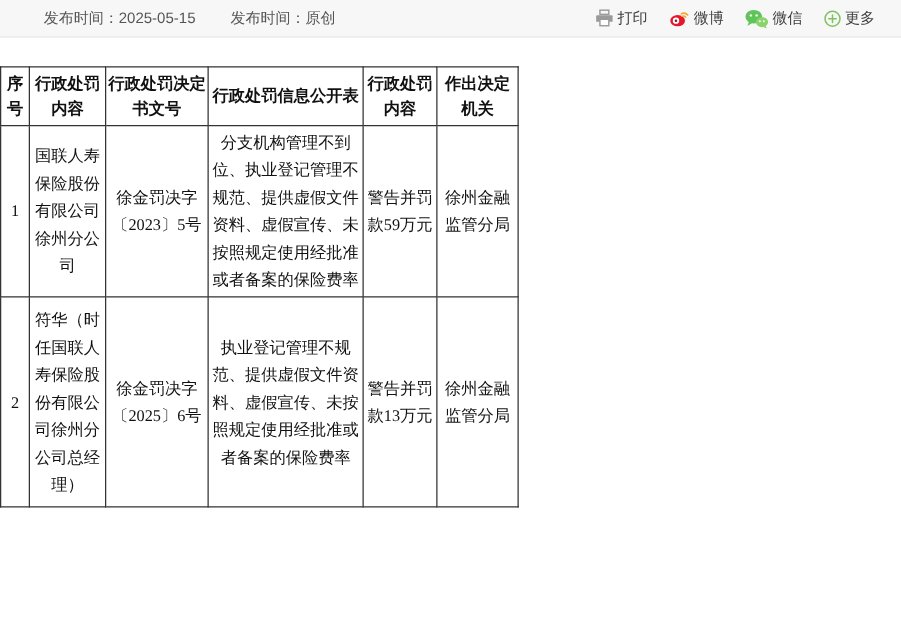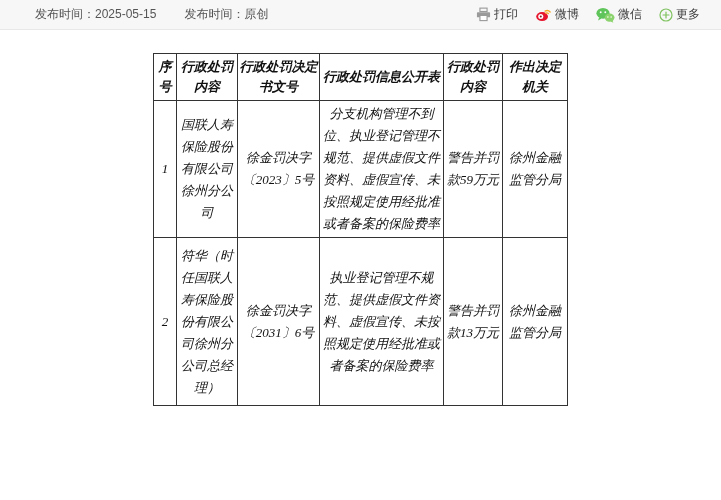--- a/index.html
+++ b/index.html
@@ -52,22 +52,20 @@
     font-weight: bold;
     line-height: 27px;
     color: #1f1f1f;
     letter-spacing: 0.5px;
   }
 
   
   .table-wrap {
     margin-top: 23px;
     display: flex;
-    justify-content: center;
-    font-style: italic;
   }
   table.penalty {
     border-collapse: collapse;
     table-layout: fixed;
     width: 414px;
     font-family: "Liberation Serif", "DejaVu Serif", serif;
     font-size: 13px;
     color: #111111;
   }
   table.penalty th, table.penalty td {
@@ -185,20 +183,20 @@
         <td>1</td>
         <td>国联人寿保险股份有限公司徐州分公司</td>
         <td>徐金罚决字〔2023〕5号</td>
         <td class="viol">分支机构管理不到位、执业登记管理不规范、提供虚假文件资料、虚假宣传、未按照规定使用经批准或者备案的保险费率</td>
         <td>警告并罚款59万元</td>
         <td>徐州金融监管分局</td>
       </tr>
       <tr class="row-2">
         <td>2</td>
         <td>符华（时任国联人寿保险股份有限公司徐州分公司总经理）</td>
-        <td>徐金罚决字〔2031〕6号</td>
+        <td>徐金罚决字〔2025〕6号</td>
         <td class="viol">执业登记管理不规范、提供虚假文件资料、虚假宣传、未按照规定使用经批准或者备案的保险费率</td>
         <td>警告并罚款13万元</td>
         <td>徐州金融监管分局</td>
       </tr>
     </tbody>
   </table>
 </div>
 
 </body></html>

